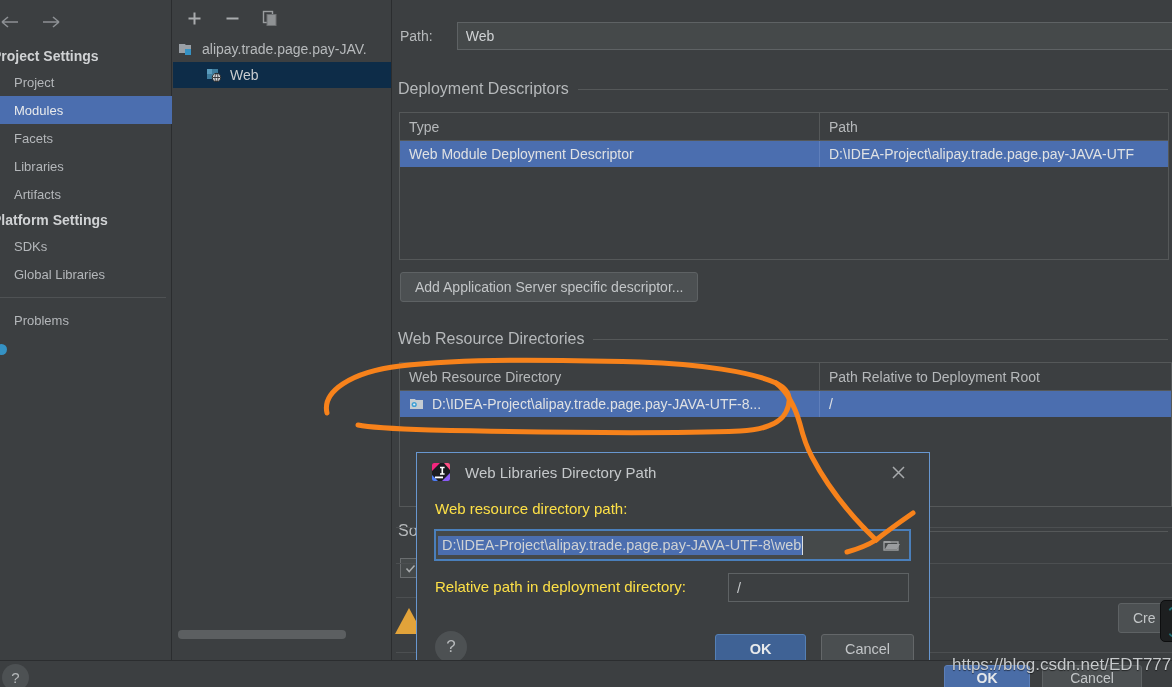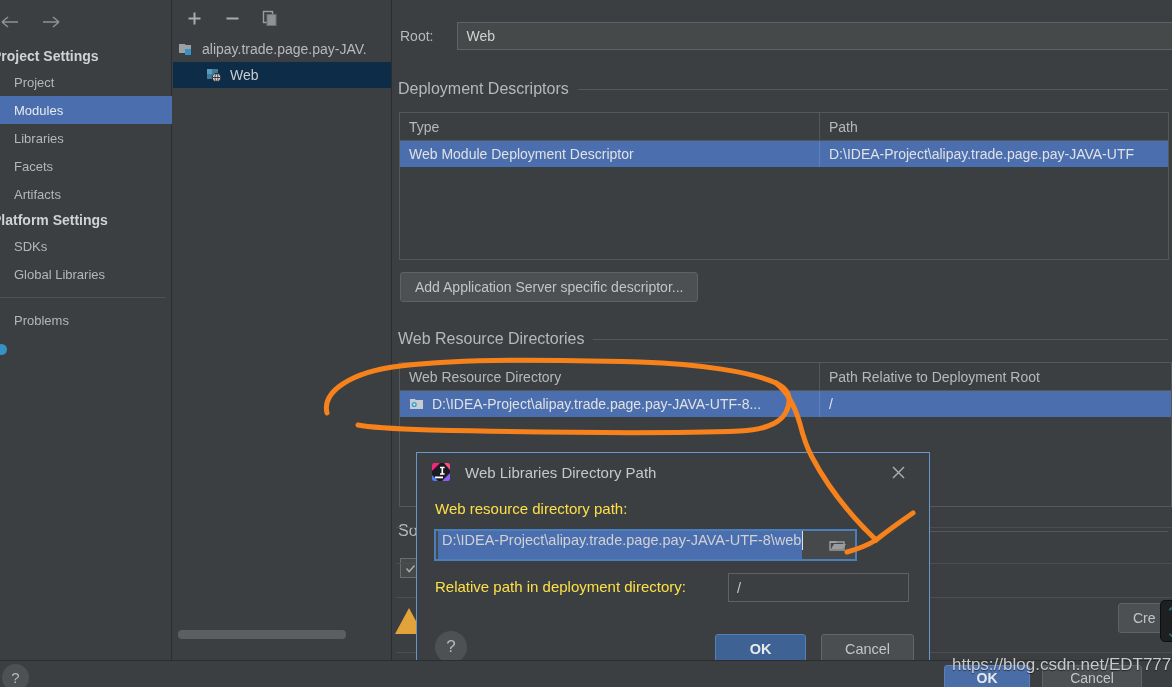--- a/index.html
+++ b/index.html
@@ -273,24 +273,24 @@
     position: absolute; right: 20px; top: 8px;
     width: 22px; height: 22px;
     color: #a7aaac; font-size: 19px; line-height: 20px;
     display: flex; align-items: center; justify-content: center;
   }
   .dlg-label {
     position: absolute; font-size: 15px; color: #fde047;
   }
   #dlg-path-field {
     position: absolute; left: 17px; top: 76px;
-    width: 423px; height: 32px;
+    width: 477px; height: 32px;
     border: 2px solid #4a7fbb;
     background: #45494a;
-    display: flex; 
+    display: flex; align-items: center;
     padding: 0 2px;
   }
   #dlg-path-text {
     font-size: 14.5px;
     color: #cfd2d4;
     background: #4b6eaf;
     padding: 1px 1px 2px 4px;
     white-space: nowrap;
   }
   #dlg-caret {
@@ -373,24 +373,24 @@
     <div id="sb-list">
       <div class="sb-group">Project Settings</div>
 
       <div class="sb-item">
         <span>Project</span>
       </div>
       <div class="sb-item selected">
         <span>Modules</span>
       </div>
       <div class="sb-item">
+        <span>Facets</span>
+      </div>
+      <div class="sb-item">
         <span>Libraries</span>
-      </div>
-      <div class="sb-item">
-        <span>Facets</span>
       </div>
       <div class="sb-item">
         <span>Artifacts</span>
       </div>
 
       <div class="sb-group">Platform Settings</div>
 
       <div class="sb-item">
         <span>SDKs</span>
       </div>
@@ -450,21 +450,21 @@
       </span>
       <span>Web</span>
     </div>
 
     <div id="modules-hscroll"></div>
   </div>
 
   <div id="main">
 
     <div id="name-row">
-      <span id="name-label">Root:</span>
+      <span id="name-label">Path:</span>
       <input id="name-input" type="text" value="Web" style="">
     </div>
 
     <div class="section-title-row" style="top:80px;">
       <span class="section-title">Deployment Descriptors</span>
       <span class="section-line"></span>
     </div>
 
     <div class="tbl" style="left:6px; top:112px; width:770px; height:148px;">
       <div class="tbl-head">

